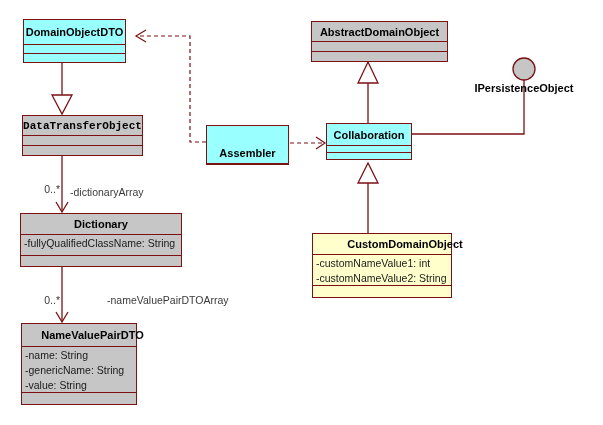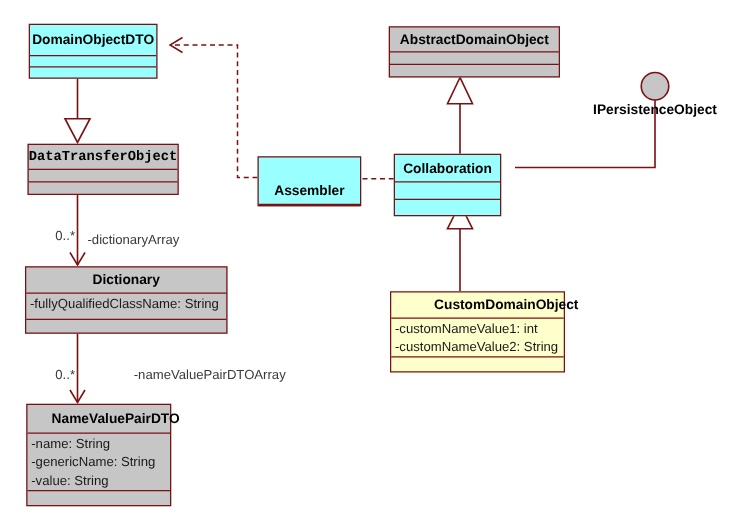--- a/index.html
+++ b/index.html
@@ -151,21 +151,21 @@
     <div class="uml-comp"></div>
     <div class="uml-comp"></div>
   </div>
 
   <div class="uml-class fill-gray" style="left:311px;top:21px;width:137px;height:41px;">
     <div class="uml-title" style="height:19px;">AbstractDomainObject</div>
     <div class="uml-comp"></div>
     <div class="uml-comp"></div>
   </div>
 
-  <div class="uml-class fill-cyan" style="left:315px;top:123px;width:86px;height:50px;">
+  <div class="uml-class fill-cyan" style="left:326px;top:123px;width:86px;height:37px;">
     <div class="uml-title" style="height:21px;">Collaboration</div>
     <div class="uml-comp"></div>
     <div class="uml-comp"></div>
   </div>
 
   <div class="uml-class fill-yellow" style="left:312px;top:233px;width:140px;height:65px;">
     <div class="uml-title" style="height:20px;padding-left:46px;">CustomDomainObject</div>
     <div class="uml-attrs" style="height:31px;">
       <div>-customNameValue1: int</div>
       <div>-customNameValue2: String</div>

